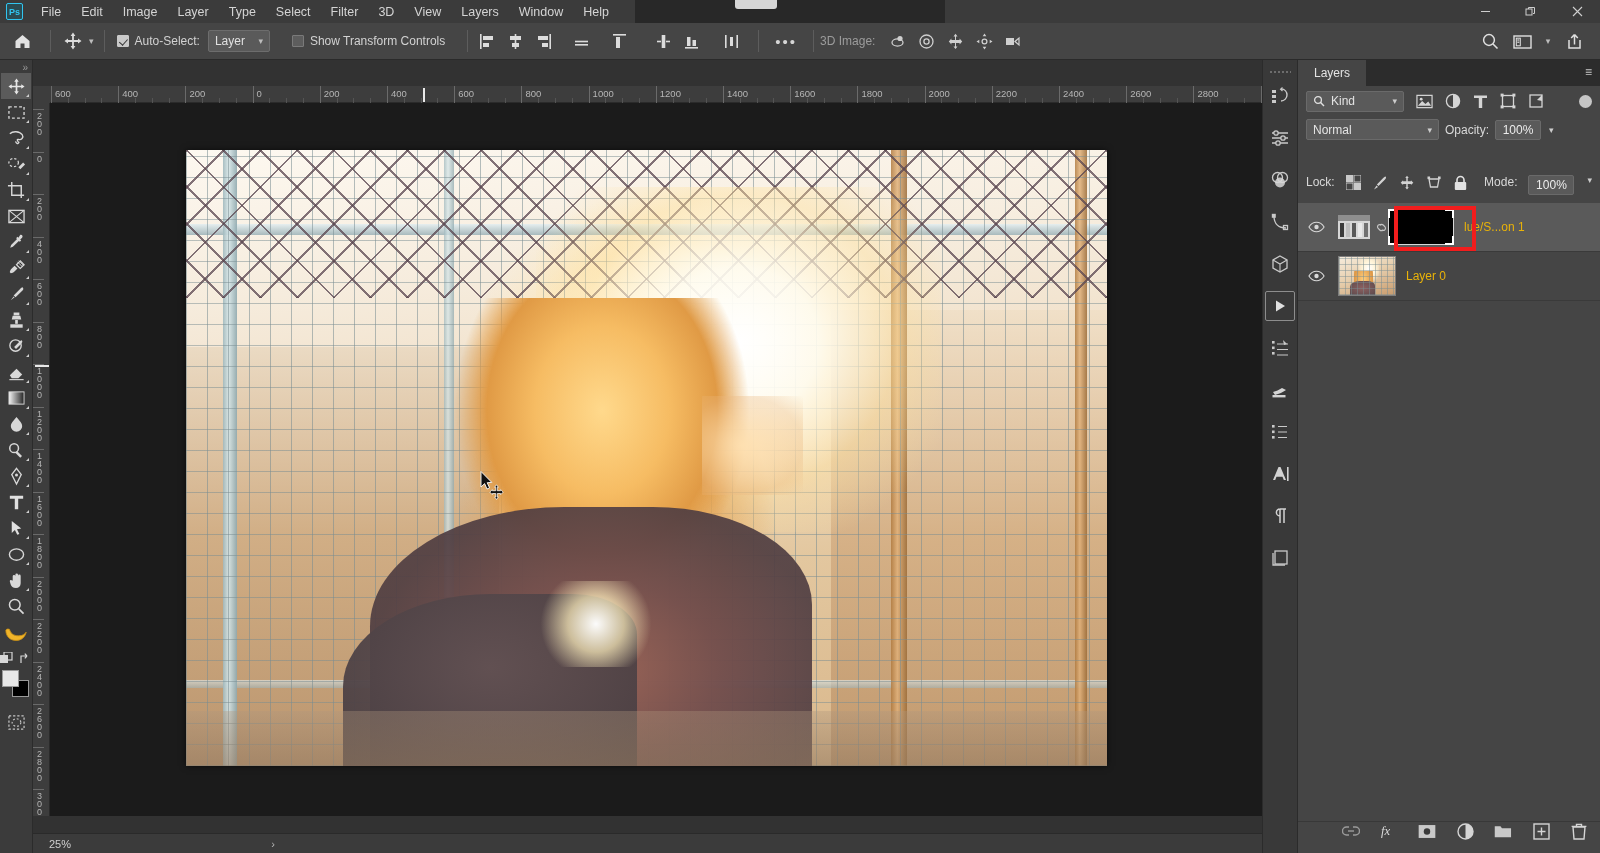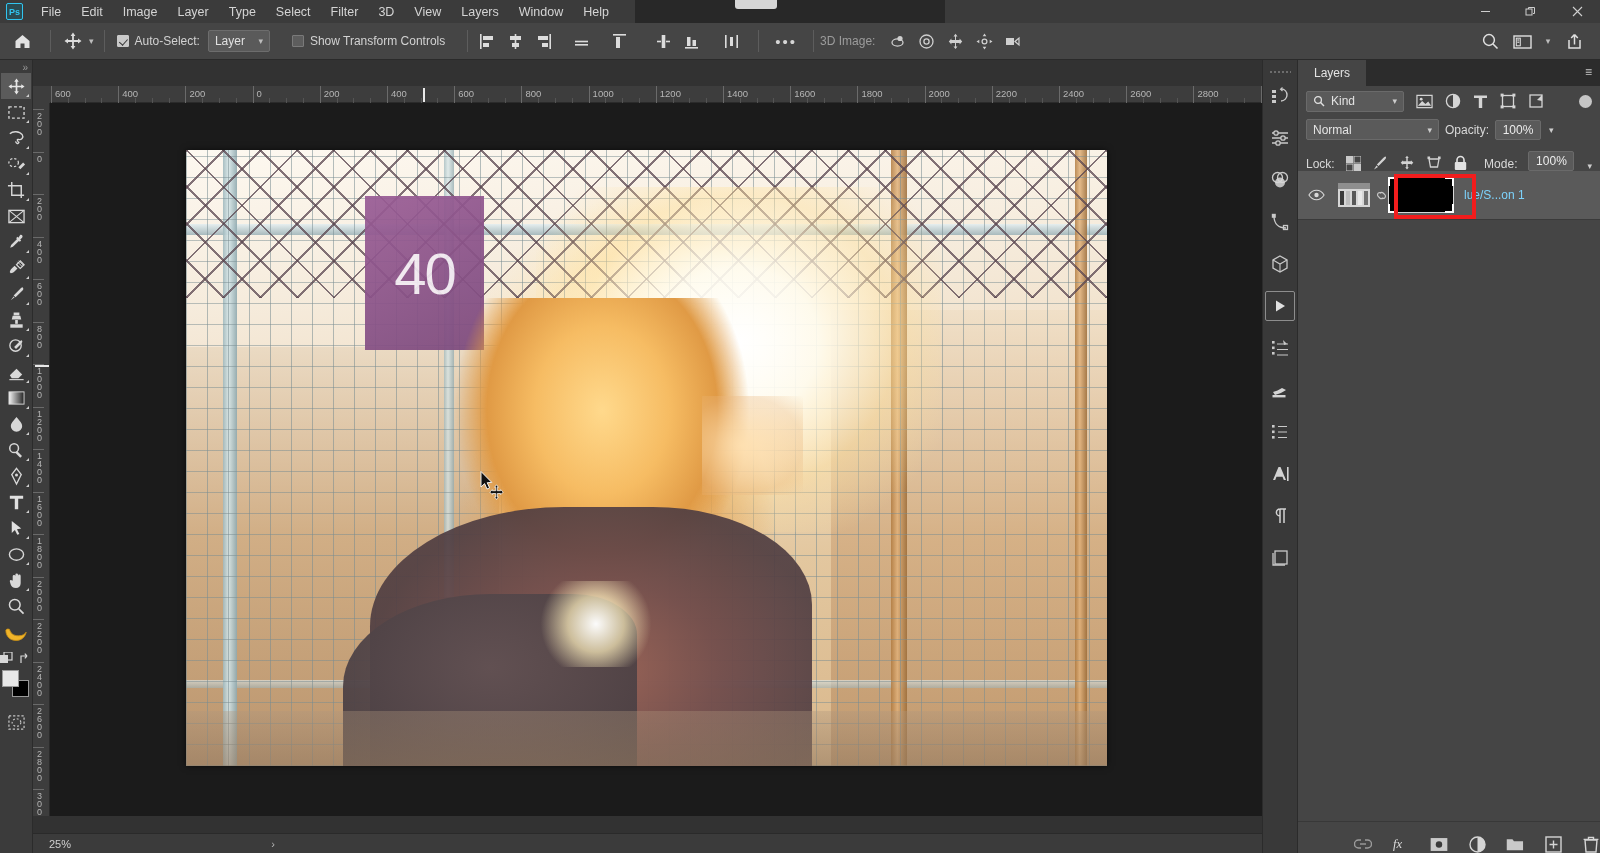--- a/index.html
+++ b/index.html
@@ -312,49 +312,49 @@
   }
   .blend-select .chevsm { margin-left:auto; font-size:9px; color:#cdcdcd; }
   .fld-label { color:#d8d8d8; font-size:12px; }
   .num-field {
     background:#5a5a5a; border:1px solid #6a6a6a; border-radius:2px;
     height:20px; width:46px; display:flex; align-items:center; justify-content:center;
     color:#ececec; font-size:12px;
   }
   .num-chev { color:#cdcdcd; font-size:9px; margin-left:2px; }
 
-  .lock-row { height:28px; display:flex; align-items:flex-end; padding:0 8px; gap:11px; }
+  .lock-row { height:28px; display:flex; align-items:flex-start; padding:0 8px; gap:11px;margin-top:32px; }
 
   .layer-list { flex:1; background:#454545; overflow:hidden; }
   .layer-row {
     height:49px; display:flex; align-items:center; gap:0;
     border-bottom:1px solid #3a3a3a; position:relative;
   }
   .layer-row.selected { background:#5a5a5a; }
   .eye-cell { width:36px; display:flex; align-items:center; justify-content:center; }
   .thumb-adj {
     width:40px; height:36px; display:flex; align-items:center; justify-content:center;
   }
   .thumb-link { width:14px; display:flex; align-items:center; justify-content:center; }
   .mask-thumb {
     width:66px; height:36px; background:#000; border:1px solid #d8d8d8;
     position:relative;
   }
   .mask-corner { position:absolute; width:9px; height:9px; border:2px solid #fff; }
   .photo-thumb {
     width:58px; height:40px; margin-left:4px; border:1px solid #7d7d7d; overflow:hidden; position:relative;
   }
-  .layer-name { color:#7dd3fc; font-size:12px; padding-left:10px; white-space:nowrap; }
+  .layer-name { color:#eab308; font-size:12px; padding-left:10px; white-space:nowrap; }
   .red-box {
     position:absolute; border:4px solid #f21d1d; pointer-events:none;
   }
 
   .panel-footer {
     height:32px; background:#454545; border-top:1px solid #383838;
-    display:flex; align-items:flex-end; justify-content:flex-end; gap:20px; padding-right:0;
+    display:flex; align-items:flex-start; justify-content:flex-end; gap:20px; padding-right:12px;
   }
   .pf-icon { width:18px; height:18px; display:flex; align-items:center; justify-content:center; }
   svg { display:block; }
 </style>
 </head>
 <body>
 
 <div class="app">
 
   <div class="titlebar">
@@ -829,21 +829,20 @@
           <div class="ph-bldgL"></div>
           <div class="ph-bldgR"></div>
           <div class="ph-rail" style="top:12%"></div>
           <div class="ph-rail" style="top:86%; height:8px; opacity:.6"></div>
           <div class="ph-post" style="left:4%"></div>
           <div class="ph-post" style="left:28%; width:10px; opacity:.75"></div>
           <div class="ph-postrust" style="left:76.5%"></div>
           <div class="ph-postrust" style="left:96.5%; width:12px"></div>
           <div class="ph-mesh"></div>
           <div class="ph-meshtop"></div>
-          <div class="ph-sign">40</div>
           <div class="ph-glow"></div>
           <div class="ph-hair"></div>
           <div class="ph-face"></div>
           <div class="ph-jacket"></div>
           <div class="ph-jacket2"></div>
           <div class="ph-flare"></div>
           <div class="ph-bottom"></div>
         </div>
       </div>
 
@@ -1085,20 +1084,36 @@
           <div class="mask-thumb">
             <div class="mask-corner" style="left:-1px;  top:-1px;  border-right:none; border-bottom:none;"></div>
             <div class="mask-corner" style="right:-1px; top:-1px;  border-left:none;  border-bottom:none;"></div>
             <div class="mask-corner" style="left:-1px;  bottom:-1px;border-right:none; border-top:none;"></div>
             <div class="mask-corner" style="right:-1px; bottom:-1px;border-left:none;  border-top:none;"></div>
           </div>
           <div class="layer-name">lue/S...on 1</div>
           <div class="red-box" style="left:96px; top:3px; width:82px; height:45px;"></div>
         </div>
 
+        <div class="layer-row">
+          <div class="eye-cell">
+            <svg width="17" height="12" viewBox="0 0 18 12">
+                <path d="M9 1c5 0 8 5 8 5s-3 5-8 5-8-5-8-5 3-5 8-5z" fill="none" stroke="#d8d8d8" stroke-width="1.2"></path>
+                <circle cx="9" cy="6" r="2.3" fill="#d8d8d8"></circle>
+              </svg>
+          </div>
+          <div class="photo-thumb">
+            <div style="position:absolute;inset:0;background:linear-gradient(160deg,#f6ecdd,#e7cfae 45%,#c79a6c);"></div>
+            <div style="position:absolute;left:36%;top:4%;width:36%;height:58%;background:radial-gradient(ellipse at 50% 45%,#ffffff 0%,#fff4d8 45%,rgba(255,220,150,0) 85%);"></div>
+            <div style="position:absolute;left:26%;top:36%;width:34%;height:64%;background:radial-gradient(ellipse at 50% 35%,#ffcf7d,#dd9746 70%,rgba(190,120,60,0));"></div>
+            <div style="position:absolute;left:20%;top:62%;width:44%;height:38%;background:radial-gradient(ellipse at 50% 50%,#8d6060,#5c4a4c);border-radius:40% 32% 0 0;"></div>
+            <div style="position:absolute;inset:0;background-image:repeating-linear-gradient(90deg,rgba(120,140,145,.5) 0 1px,transparent 1px 6px),repeating-linear-gradient(0deg,rgba(120,140,145,.45) 0 1px,transparent 1px 6px);"></div>
+          </div>
+          <div class="layer-name">Layer 0</div>
+        </div>
 
       </div>
 
       <div class="panel-footer">
         <span class="pf-icon">
           <svg width="18" height="12" viewBox="0 0 18 12">
               <path d="M7 2H4.5a4 4 0 000 8H7M11 2h2.5a4 4 0 010 8H11" fill="none" stroke="#9b9b9b" stroke-width="1.4"></path>
               <path d="M6 6h6" stroke="#9b9b9b" stroke-width="1.4"></path>
             </svg>
         </span>

